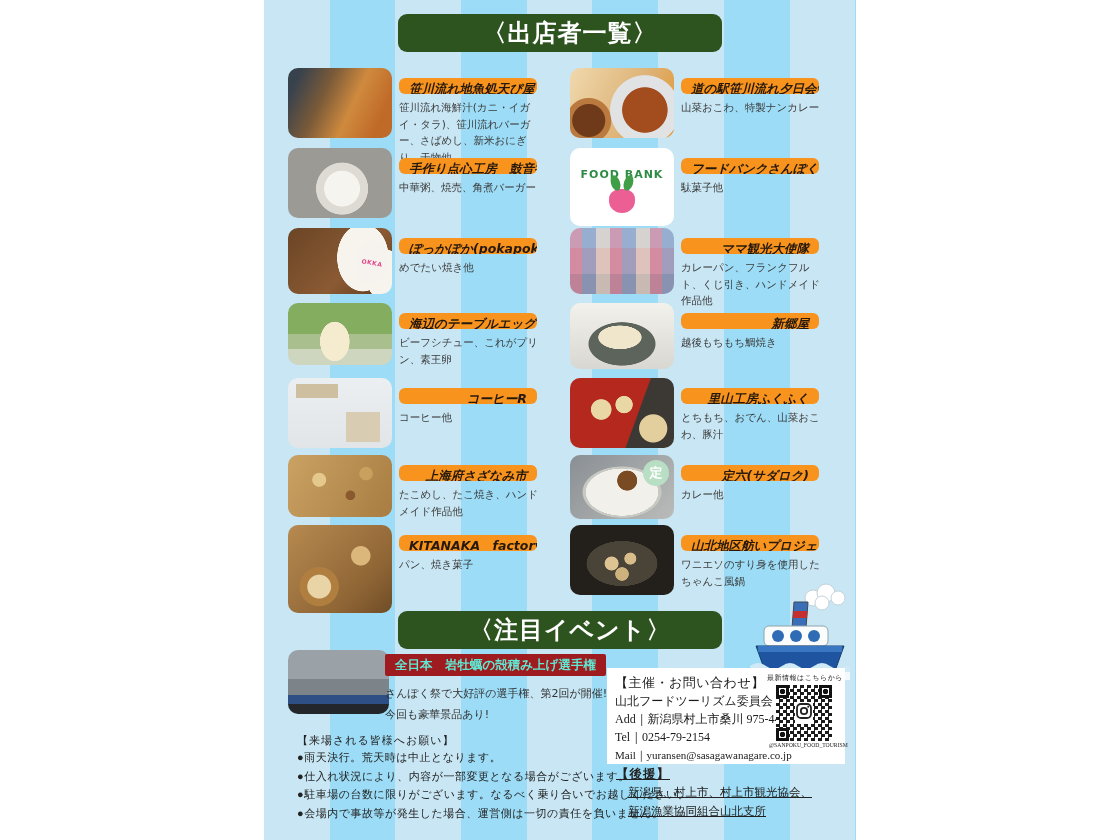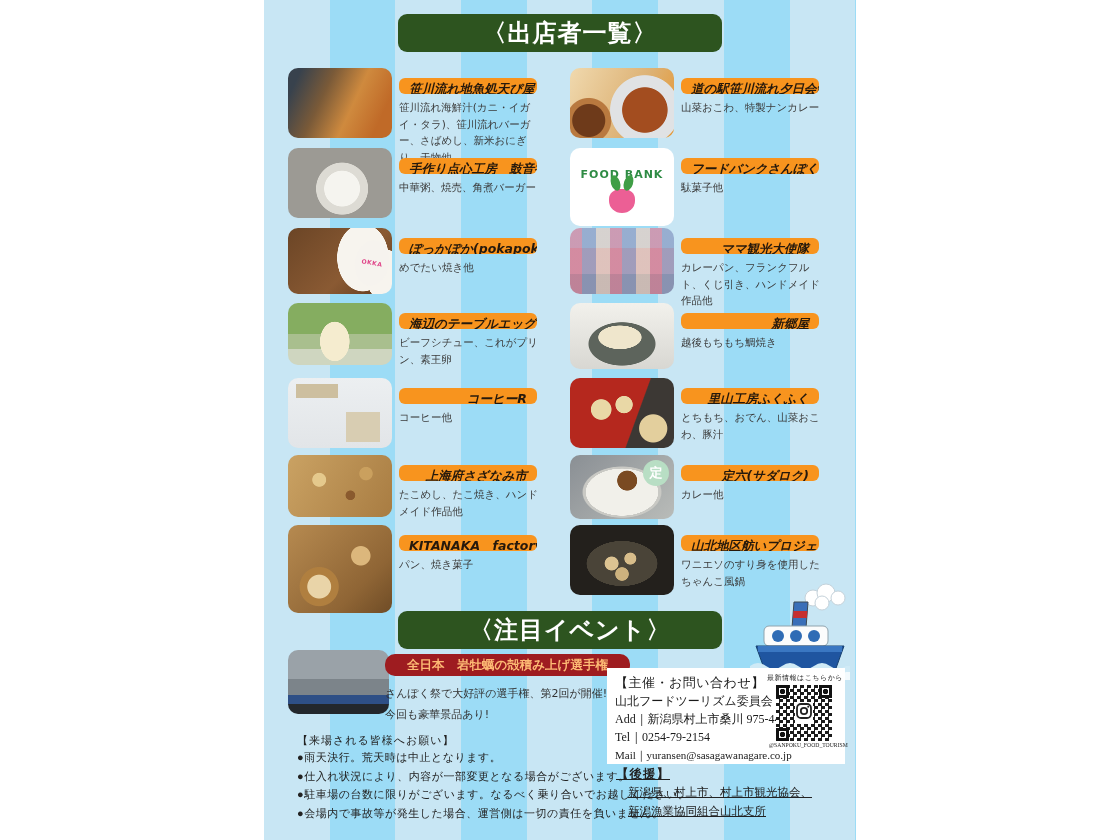--- a/index.html
+++ b/index.html
@@ -97,21 +97,21 @@
   .fb-radish::before,.fb-radish::after{content:"";position:absolute;width:9px;height:16px;background:#3f9e46;border-radius:50%;top:-14px;}
   .fb-radish::before{left:2px;transform:rotate(-18deg);}
   .fb-radish::after{right:2px;transform:rotate(18deg);}
   .pokka-oval{position:absolute;right:3px;top:18%;width:34px;height:46px;background:#f6f3ee;border-radius:50%;transform:rotate(10deg);
     color:#e0478a;font-size:6px;font-weight:bold;text-align:center;line-height:46px;letter-spacing:.5px;}
   .sada-badge{position:absolute;right:5px;top:5px;width:26px;height:26px;border-radius:50%;background:#b8dec4;color:#ffffff;
     font-size:13px;font-weight:bold;text-align:center;line-height:26px;}
   
   .event-photo{position:absolute;left:24px;top:650px;width:101px;height:64px;border-radius:10px;overflow:hidden;}
   .event-text{position:absolute;left:121px;top:654px;}
-  .event-label{display:inline-block;background:#9e1c20;color:#fdba74;font-size:12.5px;font-weight:bold;height:22px;line-height:22px;padding:0 22px;border-radius:10px;white-space:nowrap;}
+  .event-label{display:inline-block;background:#9e1c20;color:#5eead4;font-size:12.5px;font-weight:bold;height:22px;line-height:22px;padding:0 10px;border-radius:2px;white-space:nowrap;}
   .event-lines{margin-top:7px;font-size:11px;line-height:21px;color:#333333;white-space:nowrap;}
   
   .serif{font-family:"Liberation Serif","DejaVu Serif",serif;}
   .notice{position:absolute;left:33px;top:733px;color:#222222;}
   .notice-title{font-size:11px;font-weight:normal;letter-spacing:1px;}
   .notice-item{font-size:11px;line-height:18.5px;letter-spacing:.5px;white-space:nowrap;}
   .notice-item:first-of-type{margin-top:4px;}
   .contact{position:absolute;left:343px;top:668px;width:238px;height:96px;background:#ffffff;color:#1a1a1a;padding:6px 8px;box-sizing:border-box;}
   .contact-title{font-size:13px;letter-spacing:.5px;}
   .contact-line{font-size:12px;line-height:18px;width:158px;white-space:nowrap;}

